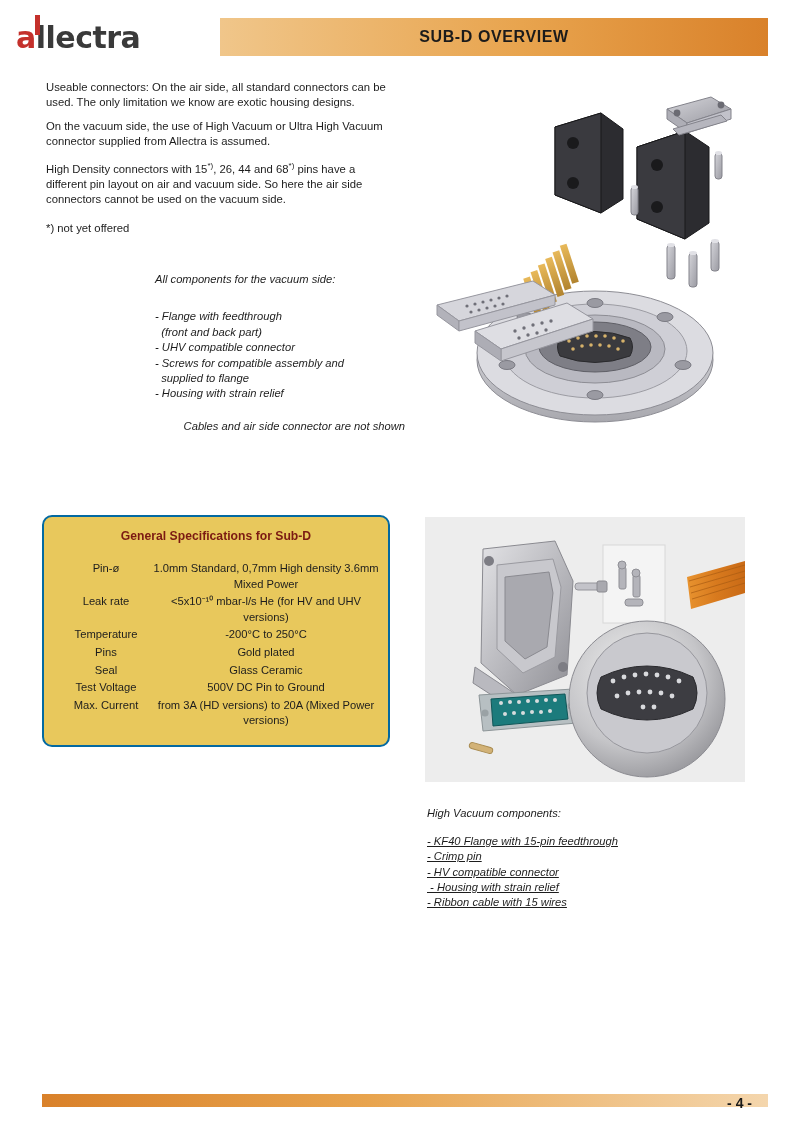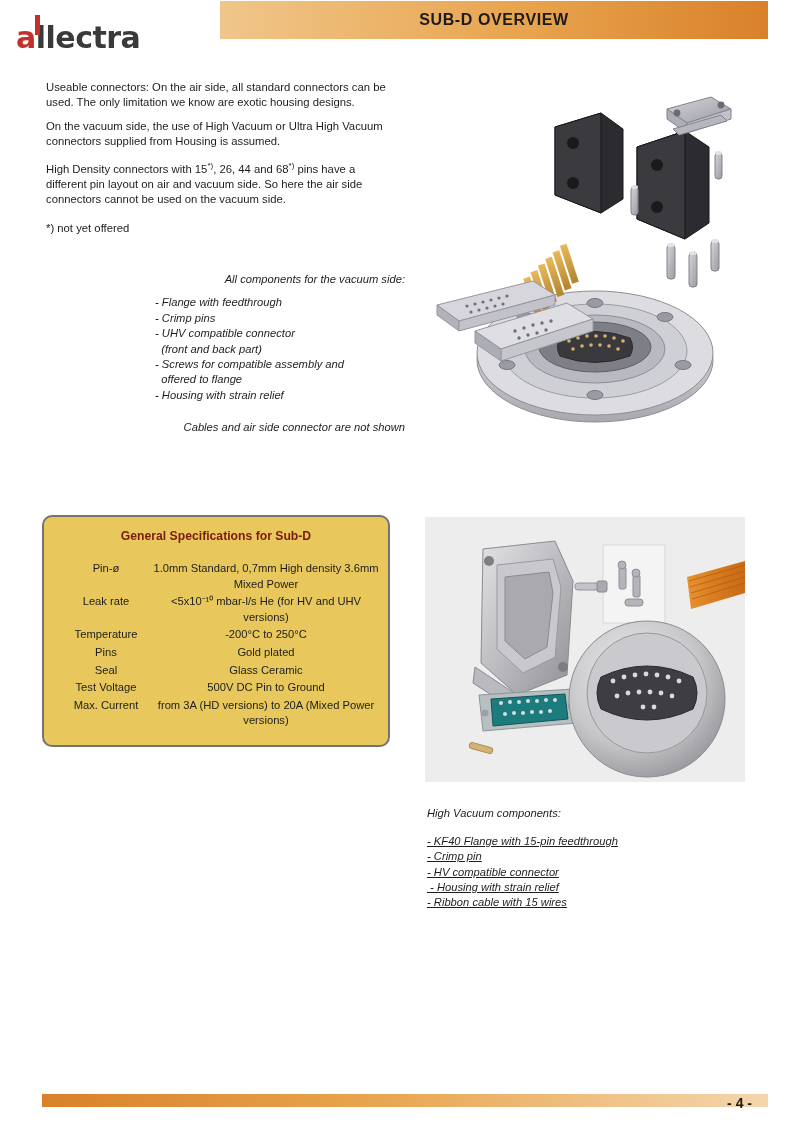--- a/index.html
+++ b/index.html
@@ -13,21 +13,21 @@
     font-family: "Liberation Sans", sans-serif;
     color: #1a1a1a;
     position: relative;
     overflow: hidden;
   }
 
   
   .header-band {
     position: absolute;
     left: 220px;
-    top: 1px;
+    top: 18px;
     width: 548px;
     height: 38px;
     background: linear-gradient(to right, #f0c68a 0%, #e8a44e 55%, #d9812a 100%);
     display: flex;
     align-items: center;
     justify-content: center;
   }
   .header-title {
     font-size: 16px;
     font-weight: bold;
@@ -72,21 +72,21 @@
   .vac-block {
     position: absolute;
     left: 155px;
     top: 272px;
     width: 250px;
     font-style: italic;
     font-size: 11.2px;
     line-height: 15.4px;
     color: #1d1d1d;
   }
-  .vac-block .title { margin-bottom: 8px; text-align: right; }
+  .vac-block .title { margin-bottom: 22px; }
   .vac-block ul {
     list-style: none;
     margin: 0;
     padding: 0;
   }
   .vac-block li { white-space: pre; }
   .vac-block .tailnote { margin-top: 17px; text-align: right; }
 
   
   .drawing {
@@ -98,21 +98,21 @@
   }
 
   
   .spec-box {
     position: absolute;
     left: 42px;
     top: 515px;
     width: 348px;
     height: 232px;
     background: #e8c85c;
-    border: 2px solid #737373;
+    border: 2px solid #0369a1;
     border-radius: 10px;
     box-sizing: border-box;
   }
   .spec-title {
     text-align: center;
     font-weight: bold;
     font-size: 12.2px;
     color: #7b1a12;
     margin-top: 12px;
   }
@@ -181,34 +181,33 @@
   <span class="a-red">a</span><span>llectra</span>
   <span class="ll-bar"></span>
 </div>
 
 <div class="header-band">
   <span class="header-title">SUB-D OVERVIEW</span>
 </div>
 
 <div class="intro">
   <p>Useable connectors: On the air side, all standard connectors can be used. The only limitation we know are exotic housing designs.</p>
-  <p>On the vacuum side, the use of High Vacuum or Ultra High Vacuum connectors supplied from Housing is assumed.</p>
+  <p>On the vacuum side, the use of High Vacuum or Ultra High Vacuum connector supplied from Allectra is assumed.</p>
   <p><span>High Density connectors with 15</span><sup>*)</sup><span>, 26, 44 and 68</span><sup>*)</sup><span> pins have a different pin layout on air and vacuum side. So here the air side connectors cannot be used on the vacuum side.</span></p>
   <p class="gap">*) not yet offered</p>
 </div>
 
 <div class="vac-block">
   <div class="title">All components for the vacuum side:</div>
   <ul>
     <li>- Flange with feedthrough</li>
-    <li>- Crimp pins</li>
+    <li>  (front and back part)</li>
     <li>- UHV compatible connector</li>
-    <li>  (front and back part)</li>
     <li>- Screws for compatible assembly and</li>
-    <li>  offered to flange</li>
+    <li>  supplied to flange</li>
     <li>- Housing with strain relief</li>
   </ul>
   <div class="tailnote">Cables and air side connector are not shown</div>
 </div>
 
 <div class="drawing">
   <svg viewBox="0 0 340 345" width="340" height="345">
     <defs>
       <linearGradient id="flangeG" x1="0" y1="0" x2="0" y2="1">
         <stop offset="0%" stop-color="#e9e9ec"></stop>

